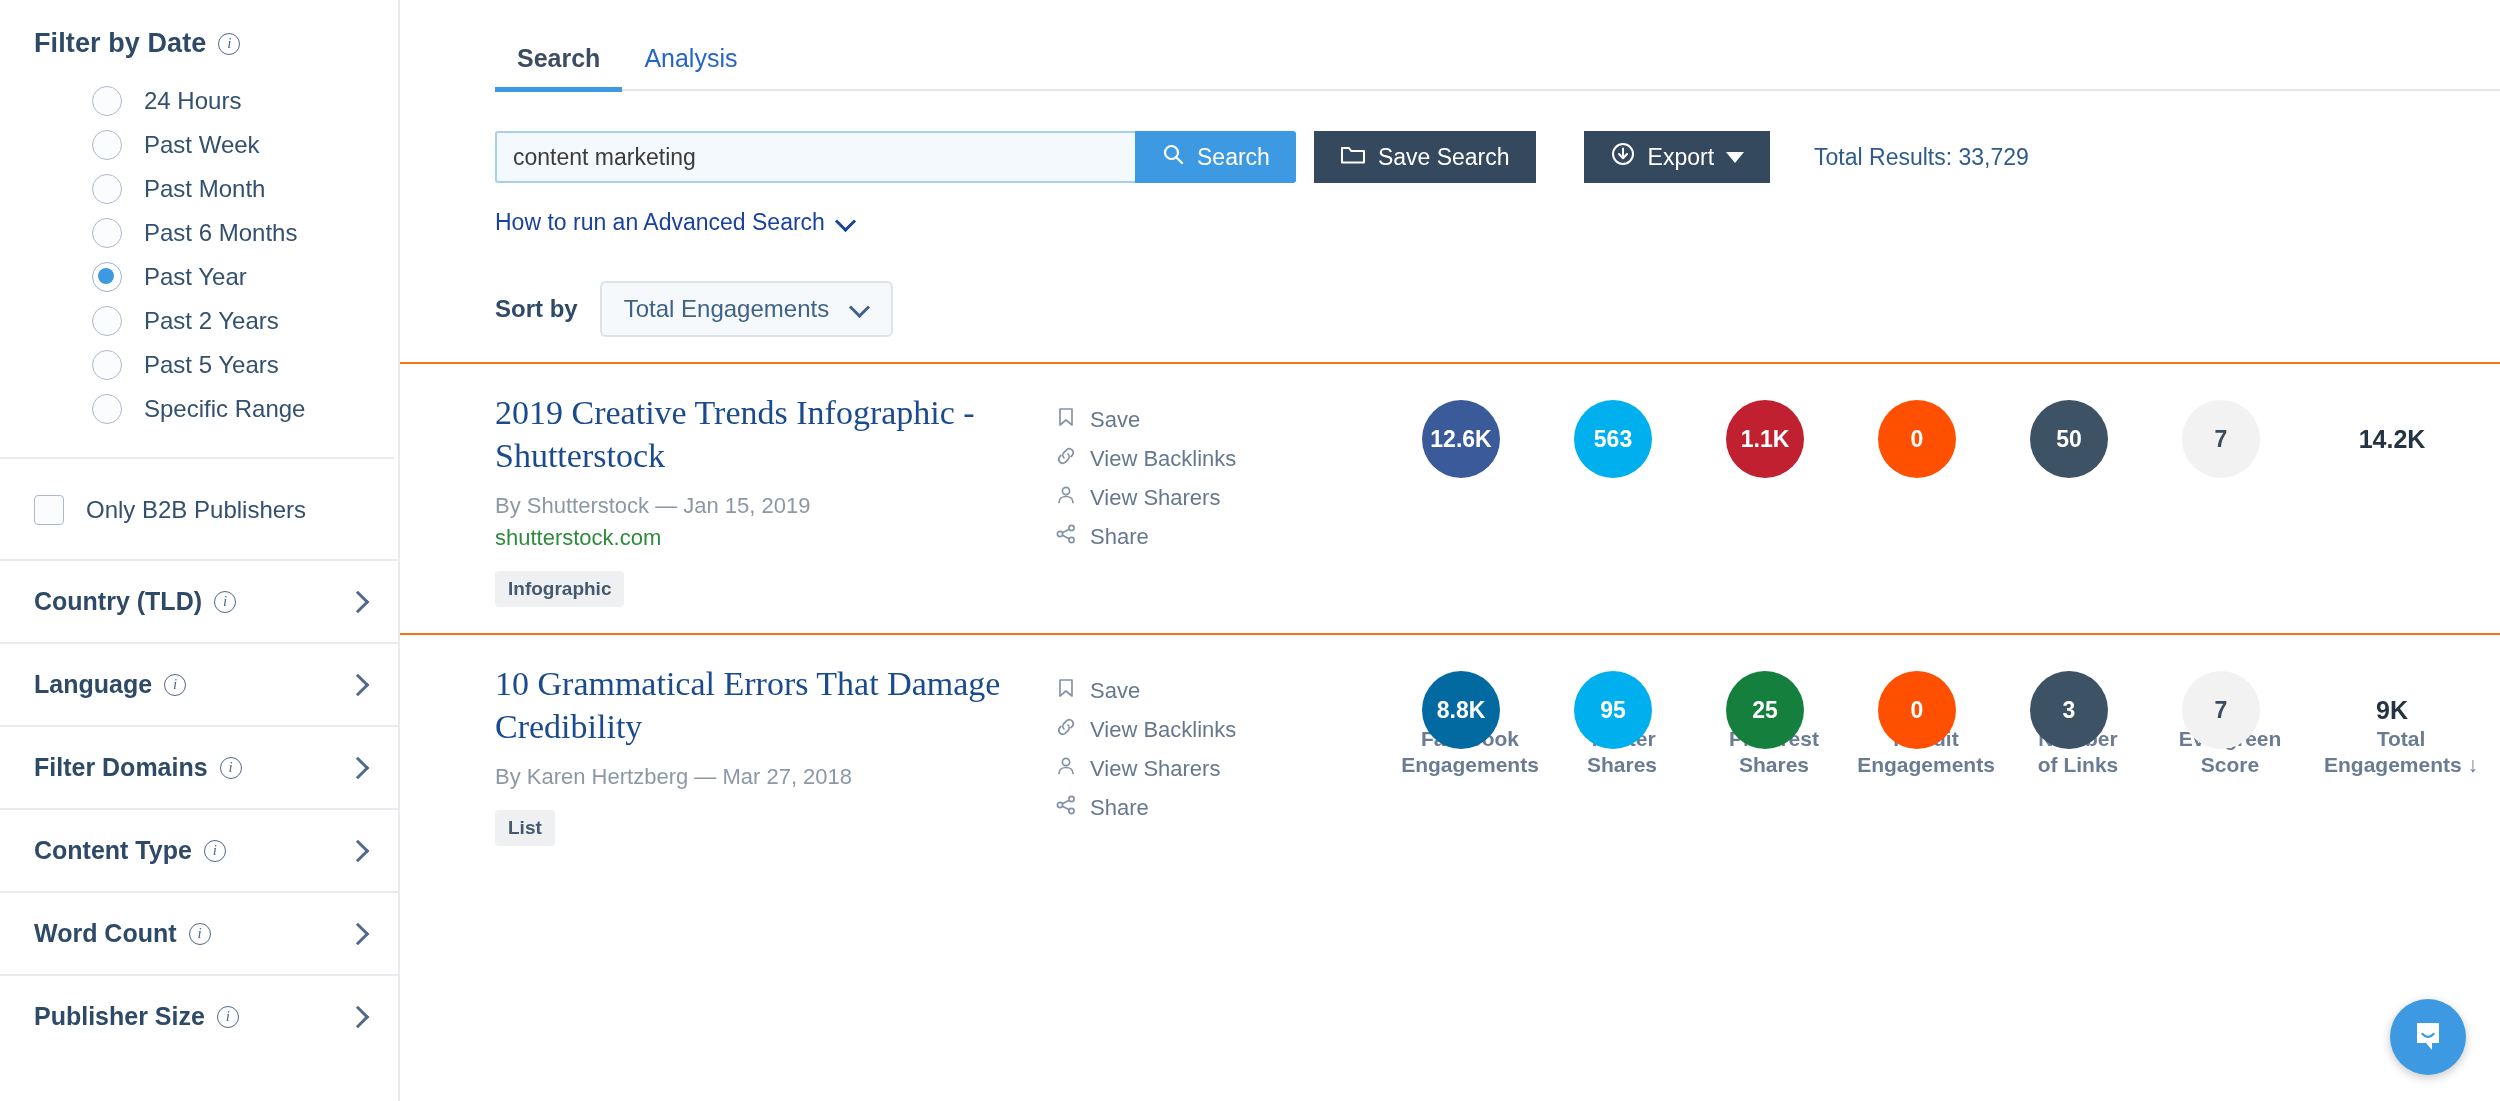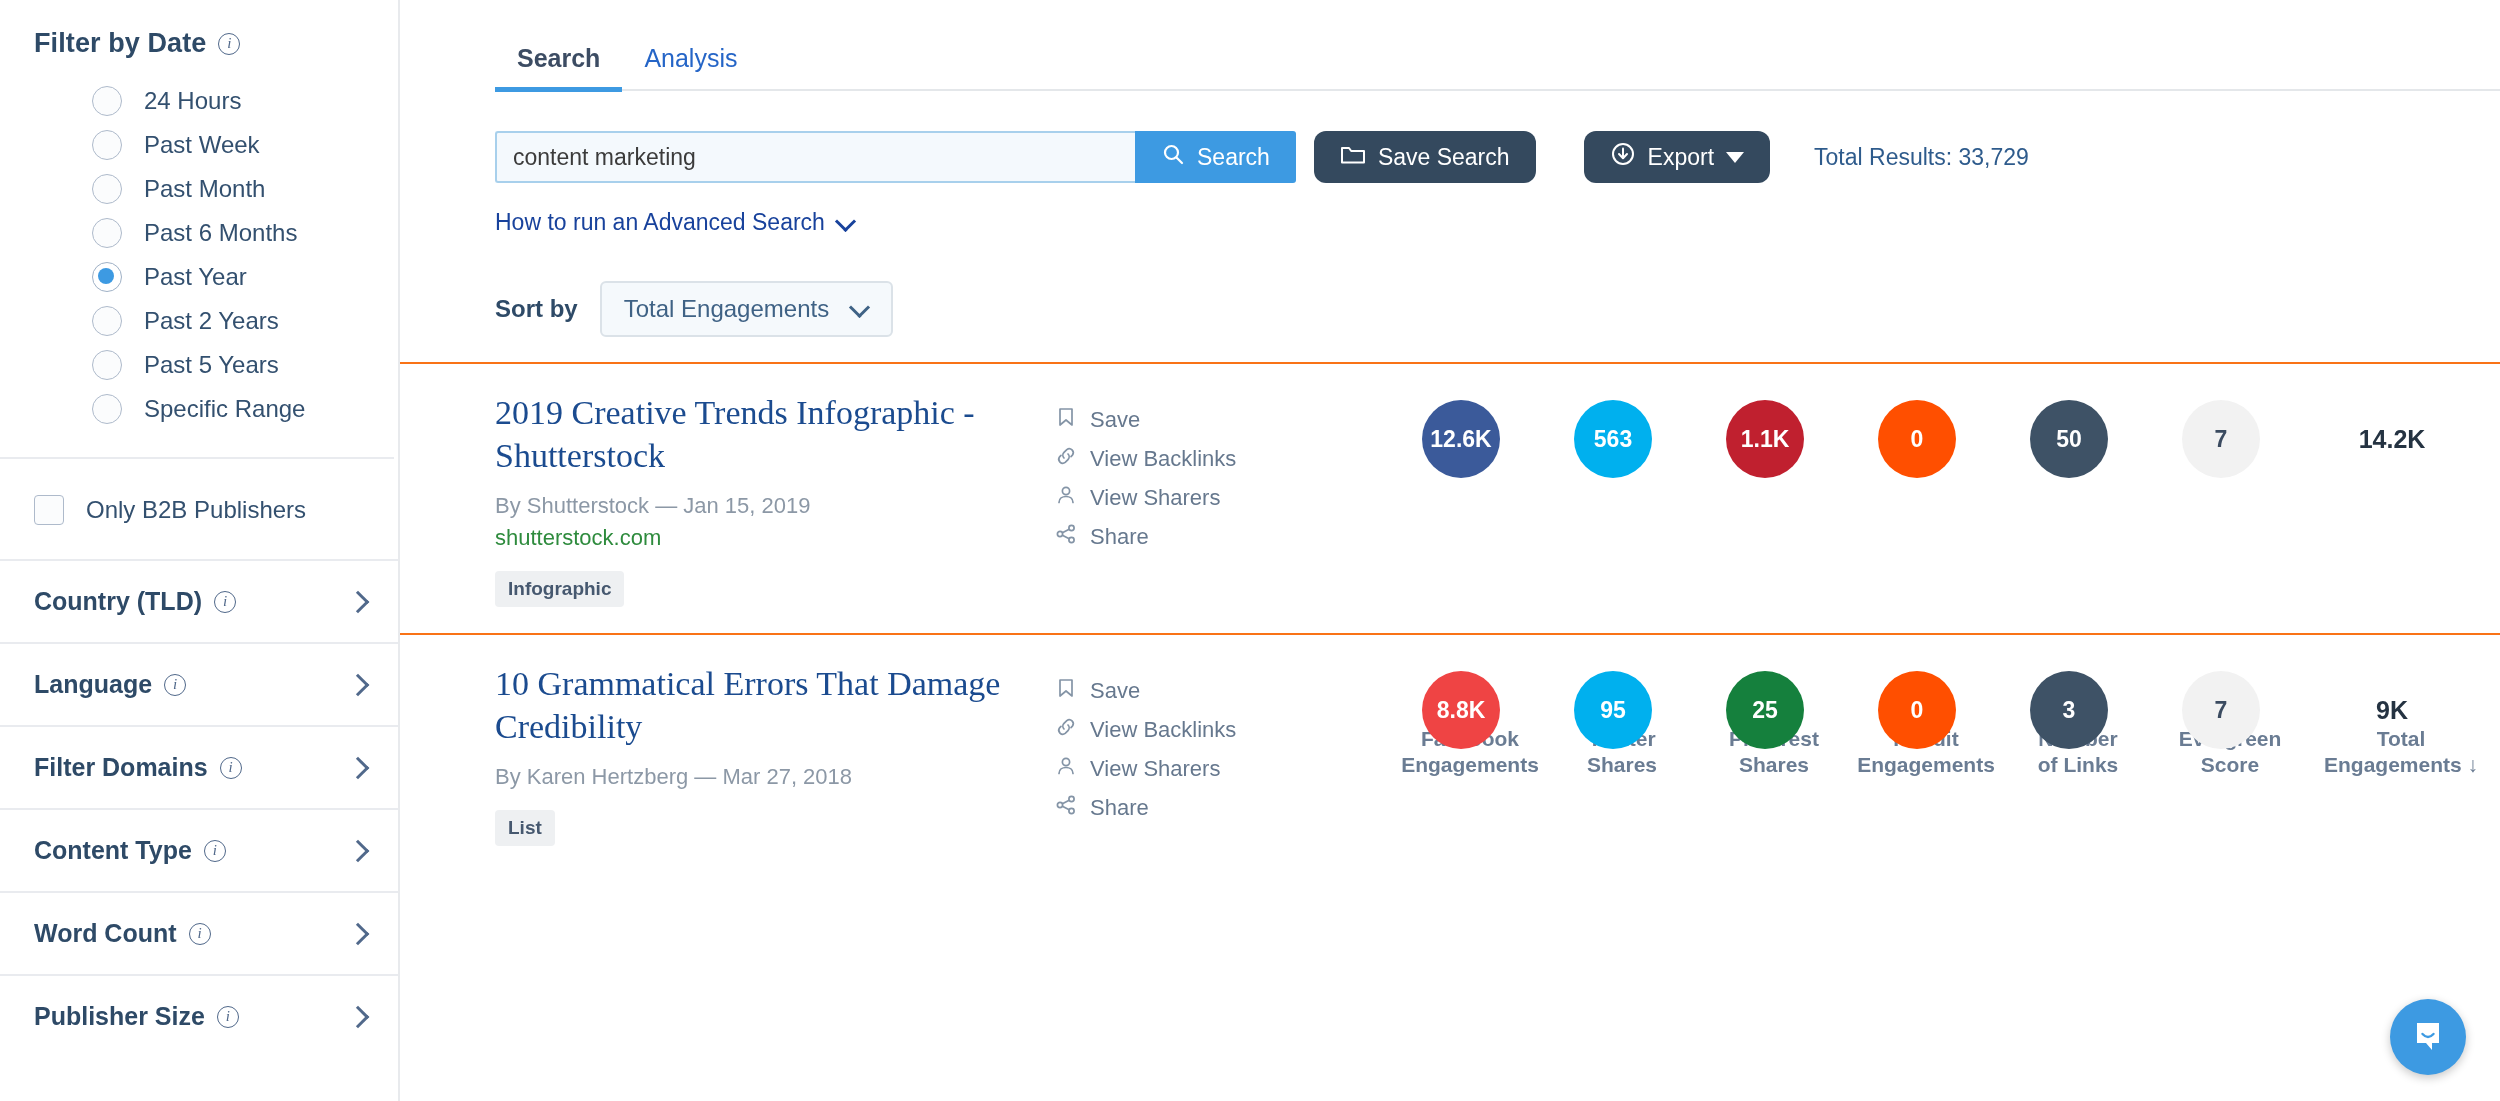--- a/index.html
+++ b/index.html
@@ -121,21 +121,21 @@
     border: 2px solid #a8d0ec; border-right: none;
     background: #f4f9fd;
     font-size: 23px; color: #3b3b3b;
     padding: 0 16px; outline: none;
     font-family: "Liberation Sans", sans-serif;
     border-radius: 3px 0 0 3px;
   }
   .btn {
     display: inline-flex; align-items: center; justify-content: center;
     gap: 12px; height: 52px; cursor: pointer;
-    font-size: 23px; border: none; border-radius: 12px;
+    font-size: 23px; border: none; border-radius: 0;
     font-family: "Liberation Sans", sans-serif; color: #fff;
   }
   .btn-search { background: #3d9ae2; padding: 0 26px; border-radius: 0 3px 3px 0; }
   .btn-dark { background: #34495e; padding: 0 26px; margin-left: 18px; }
   .btn-export { background: #34495e; padding: 0 26px; margin-left: 48px; }
   .total-results {
     margin-left: 44px; font-size: 23px; color: #2e5b8c;
   }
 
   .adv-link {
@@ -493,21 +493,21 @@
                   <circle cx="5" cy="11" r="2.6"></circle>
                   <circle cx="16.5" cy="17" r="2.6"></circle>
                   <line x1="7.4" y1="9.8" x2="14.2" y2="6.3"></line>
                   <line x1="7.4" y1="12.3" x2="14.2" y2="15.8"></line>
                 </svg></span>
               <span>Share</span>
             </div>
           </div>
           <div class="res-metrics">
             <div class="m-cell">
-              <span class="bubble" style="background:#ef4444">8.8K</span>
+              <span class="bubble" style="background:#0369a1">8.8K</span>
             </div>
             <div class="m-cell">
               <span class="bubble" style="background:#00b0ee">95</span>
             </div>
             <div class="m-cell">
               <span class="bubble" style="background:#15803d">25</span>
             </div>
             <div class="m-cell">
               <span class="bubble" style="background:#ff4f00">0</span>
             </div>

